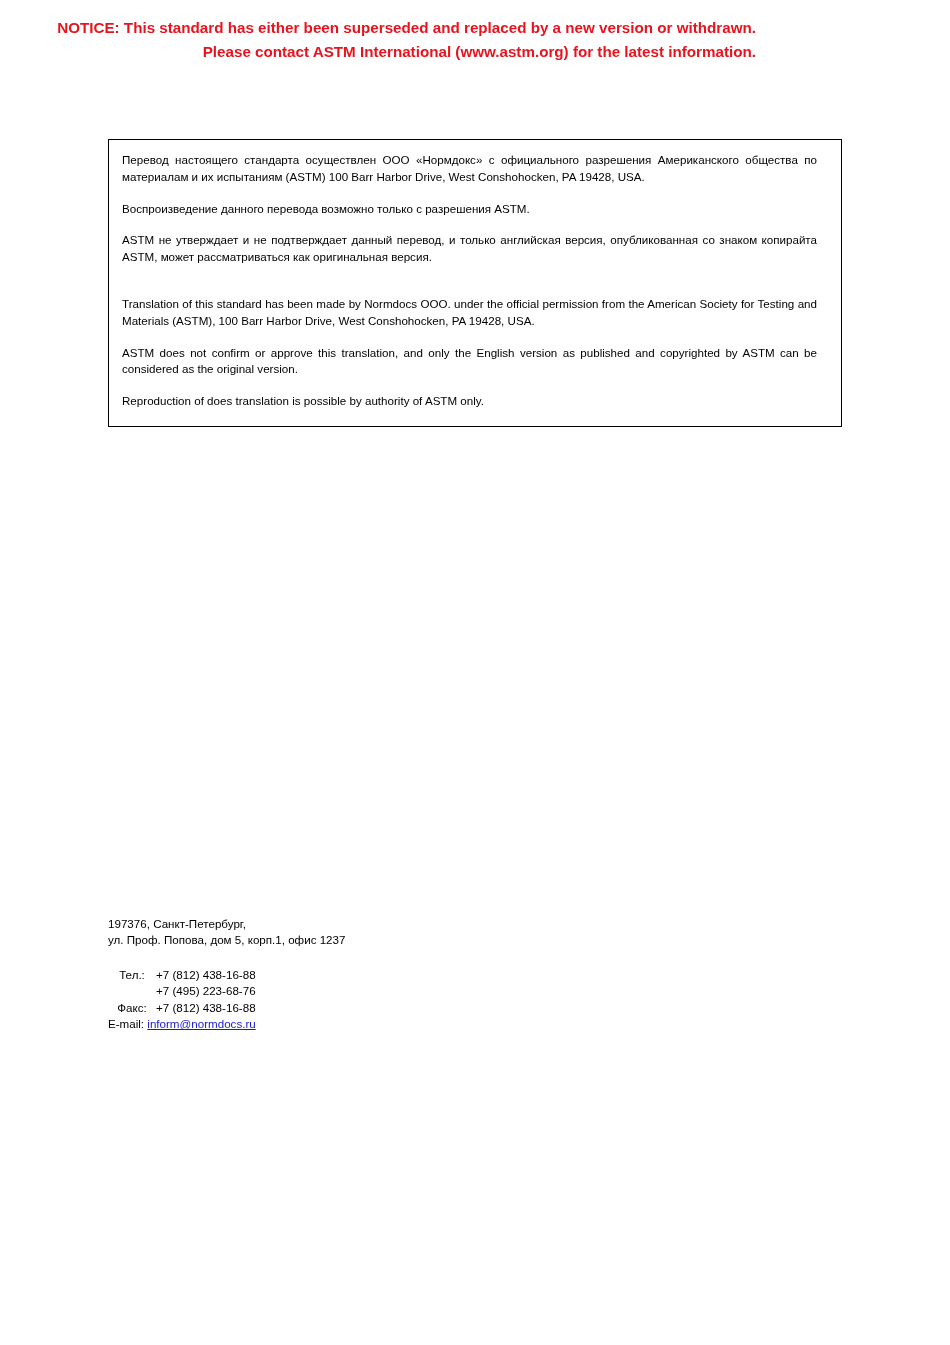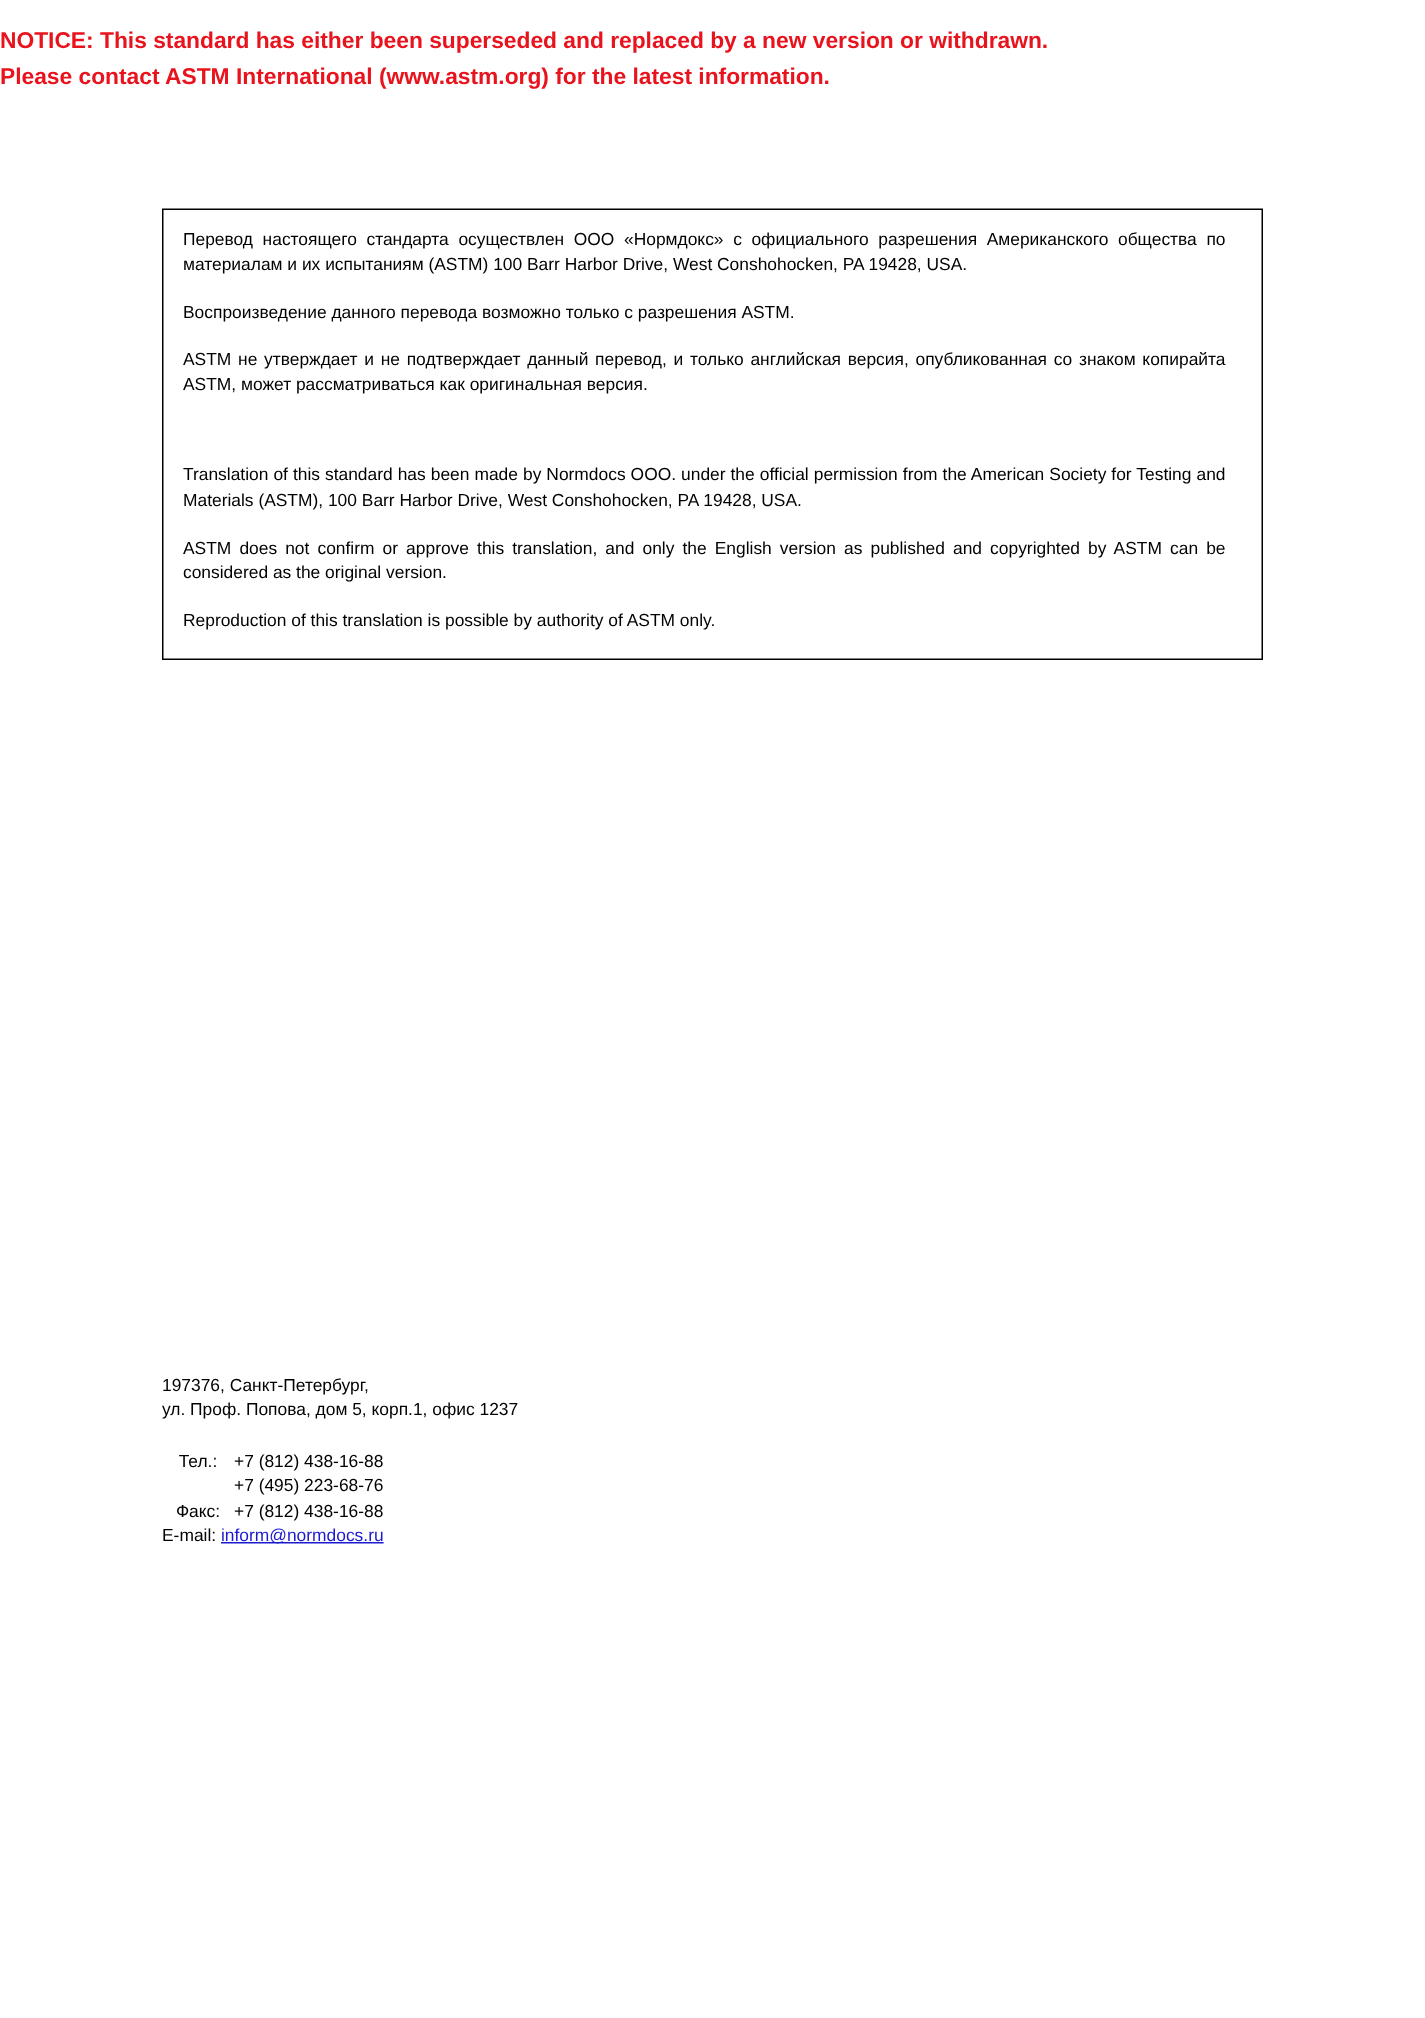--- a/index.html
+++ b/index.html
@@ -15,21 +15,21 @@
     position: relative;
     overflow: hidden;
   }
 
   
   .notice {
     position: absolute;
     top: 16px;
     left: 0;
     width: 756px;
-    text-align: left;
+    text-align: right;
     color: #e8131d;
     font-weight: bold;
     font-size: 15.2px;
     line-height: 1.55;
   }
   .notice-line { display: block; }
 
   
   .translation-box {
     position: absolute;
@@ -40,21 +40,21 @@
     box-sizing: border-box;
     padding: 12px 24px 14px 13px;
   }
   .tb-para {
     font-size: 11.6px;
     line-height: 1.45;
     text-align: justify;
     margin: 0 0 15px 0;
   }
   .tb-para:last-child { margin-bottom: 2px; }
-  .tb-para.gap-before { margin-top: 43px; }
+  .tb-para.gap-before { margin-top: 30px; }
 
   
   .contact {
     position: absolute;
     left: 108px;
     top: 916px;
     width: 500px;
     font-size: 11.6px;
     line-height: 1.42;
   }
@@ -86,21 +86,21 @@
   <span class="notice-line">NOTICE: This standard has either been superseded and replaced by a new version or withdrawn.</span>
   <span class="notice-line">Please contact ASTM International (www.astm.org) for the latest information.</span>
 </div>
 
 <div class="translation-box">
   <p class="tb-para">Перевод настоящего стандарта осуществлен ООО «Нормдокс» с официального разрешения Американского общества по материалам и их испытаниям (ASTM) 100 Barr Harbor Drive, West Conshohocken, PA 19428, USA.</p>
   <p class="tb-para">Воспроизведение данного перевода возможно только с разрешения ASTM.</p>
   <p class="tb-para">ASTM не утверждает и не подтверждает данный перевод, и только английская версия, опубликованная со знаком копирайта ASTM, может рассматриваться как оригинальная версия.</p>
   <p class="tb-para gap-before">Translation of this standard has been made by Normdocs OOO. under the official permission from the American Society for Testing and Materials (ASTM), 100 Barr Harbor Drive, West Conshohocken, PA 19428, USA.</p>
   <p class="tb-para">ASTM does not confirm or approve this translation, and only the English version as published and copyrighted by ASTM can be considered as the original version.</p>
-  <p class="tb-para">Reproduction of this translation is possible by authority of ASTM only.</p>
+  <p class="tb-para">Reproduction of does translation is possible by authority of ASTM only.</p>
 </div>
 
 <div class="contact">
 
   <div class="address">
     <div>197376, Санкт-Петербург,</div>
     <div>ул. Проф. Попова, дом 5, корп.1, офис 1237</div>
   </div>
 
   <div class="phones">

